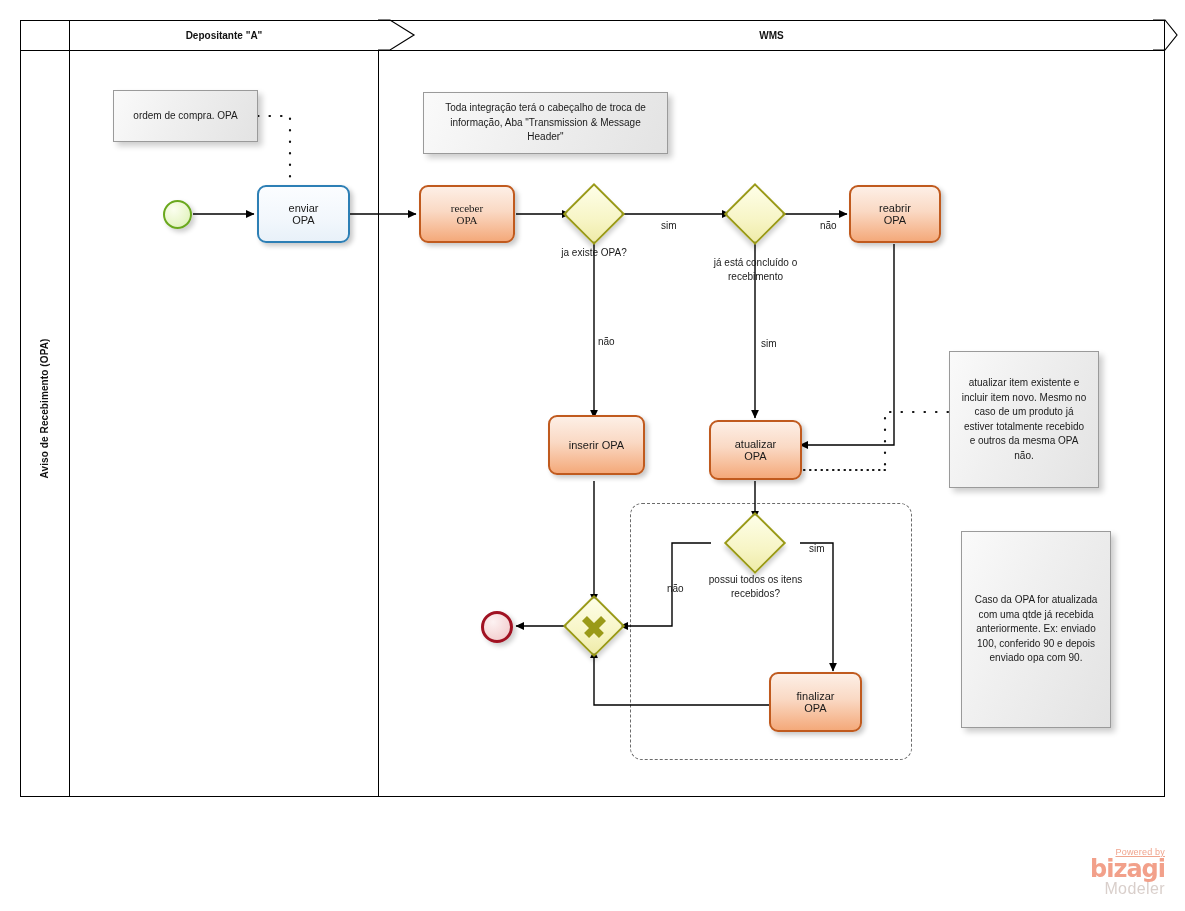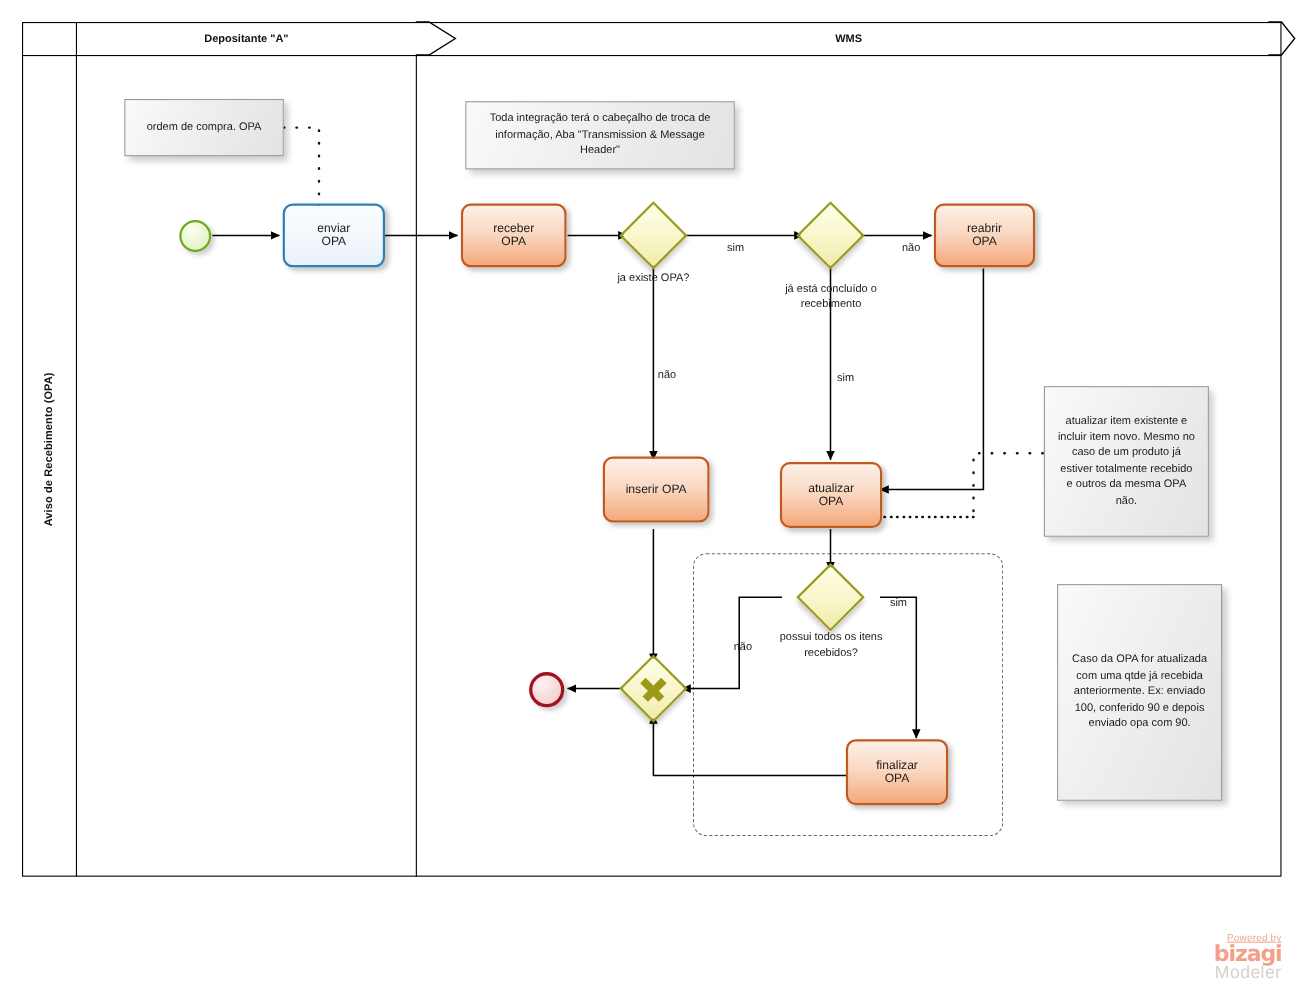--- a/index.html
+++ b/index.html
@@ -71,21 +71,21 @@
     position:absolute;box-sizing:border-box;
     border:1.6px dashed #6b6b6b;border-radius:12px;
   }
 
   
   .lbl{position:absolute;font-size:10px;color:#1a1a1a;white-space:nowrap;}
   .gwlbl{position:absolute;font-size:10px;color:#1a1a1a;text-align:center;line-height:1.35;}
 
   .logo{position:absolute;text-align:right;line-height:1;}
   .logo .pb{font-size:9px;color:#F0A58E;letter-spacing:.2px;text-decoration:underline;}
-  .logo .bz{font-size:20px;color:#F2A08A;font-weight:bold;letter-spacing:-1px;
+  .logo .bz{font-size:24px;color:#F2A08A;font-weight:bold;letter-spacing:-1px;
             font-family:"DejaVu Sans",sans-serif;}
   .logo .md{font-size:16px;color:#D9CFCB;letter-spacing:.4px;}
   svg.flow{position:absolute;left:0;top:0;width:1185px;height:911px;overflow:visible;pointer-events:none;}
 </style>
 </head>
 <body>
 
 <div id="canvas">
 
   <div class="pool-border" style="left:20px;top:20px;width:1145px;height:777px;"></div>
@@ -161,21 +161,21 @@
     </g>
   </svg>
 
   <div class="ev start" style="left:163px;top:200px;width:29px;height:29px;"></div>
   <div class="ev end" style="left:481px;top:611px;width:32px;height:32px;"></div>
 
   <div class="task blue" style="left:257px;top:185px;width:93px;height:58px;">
     <span>enviar OPA</span>
   </div>
 
-  <div class="task" style="left:419px;top:185px;width:96px;height:58px;">
+  <div class="task" style="left:419px;top:185px;width:96px;height:58px;font-family:Liberation Serif, serif;">
     <span>receber OPA</span>
   </div>
 
   <div class="task" style="left:849px;top:185px;width:92px;height:58px;">
     <span>reabrir OPA</span>
   </div>
 
   <div class="task" style="left:548px;top:415px;width:97px;height:60px;">
     <span>inserir OPA</span>
   </div>

